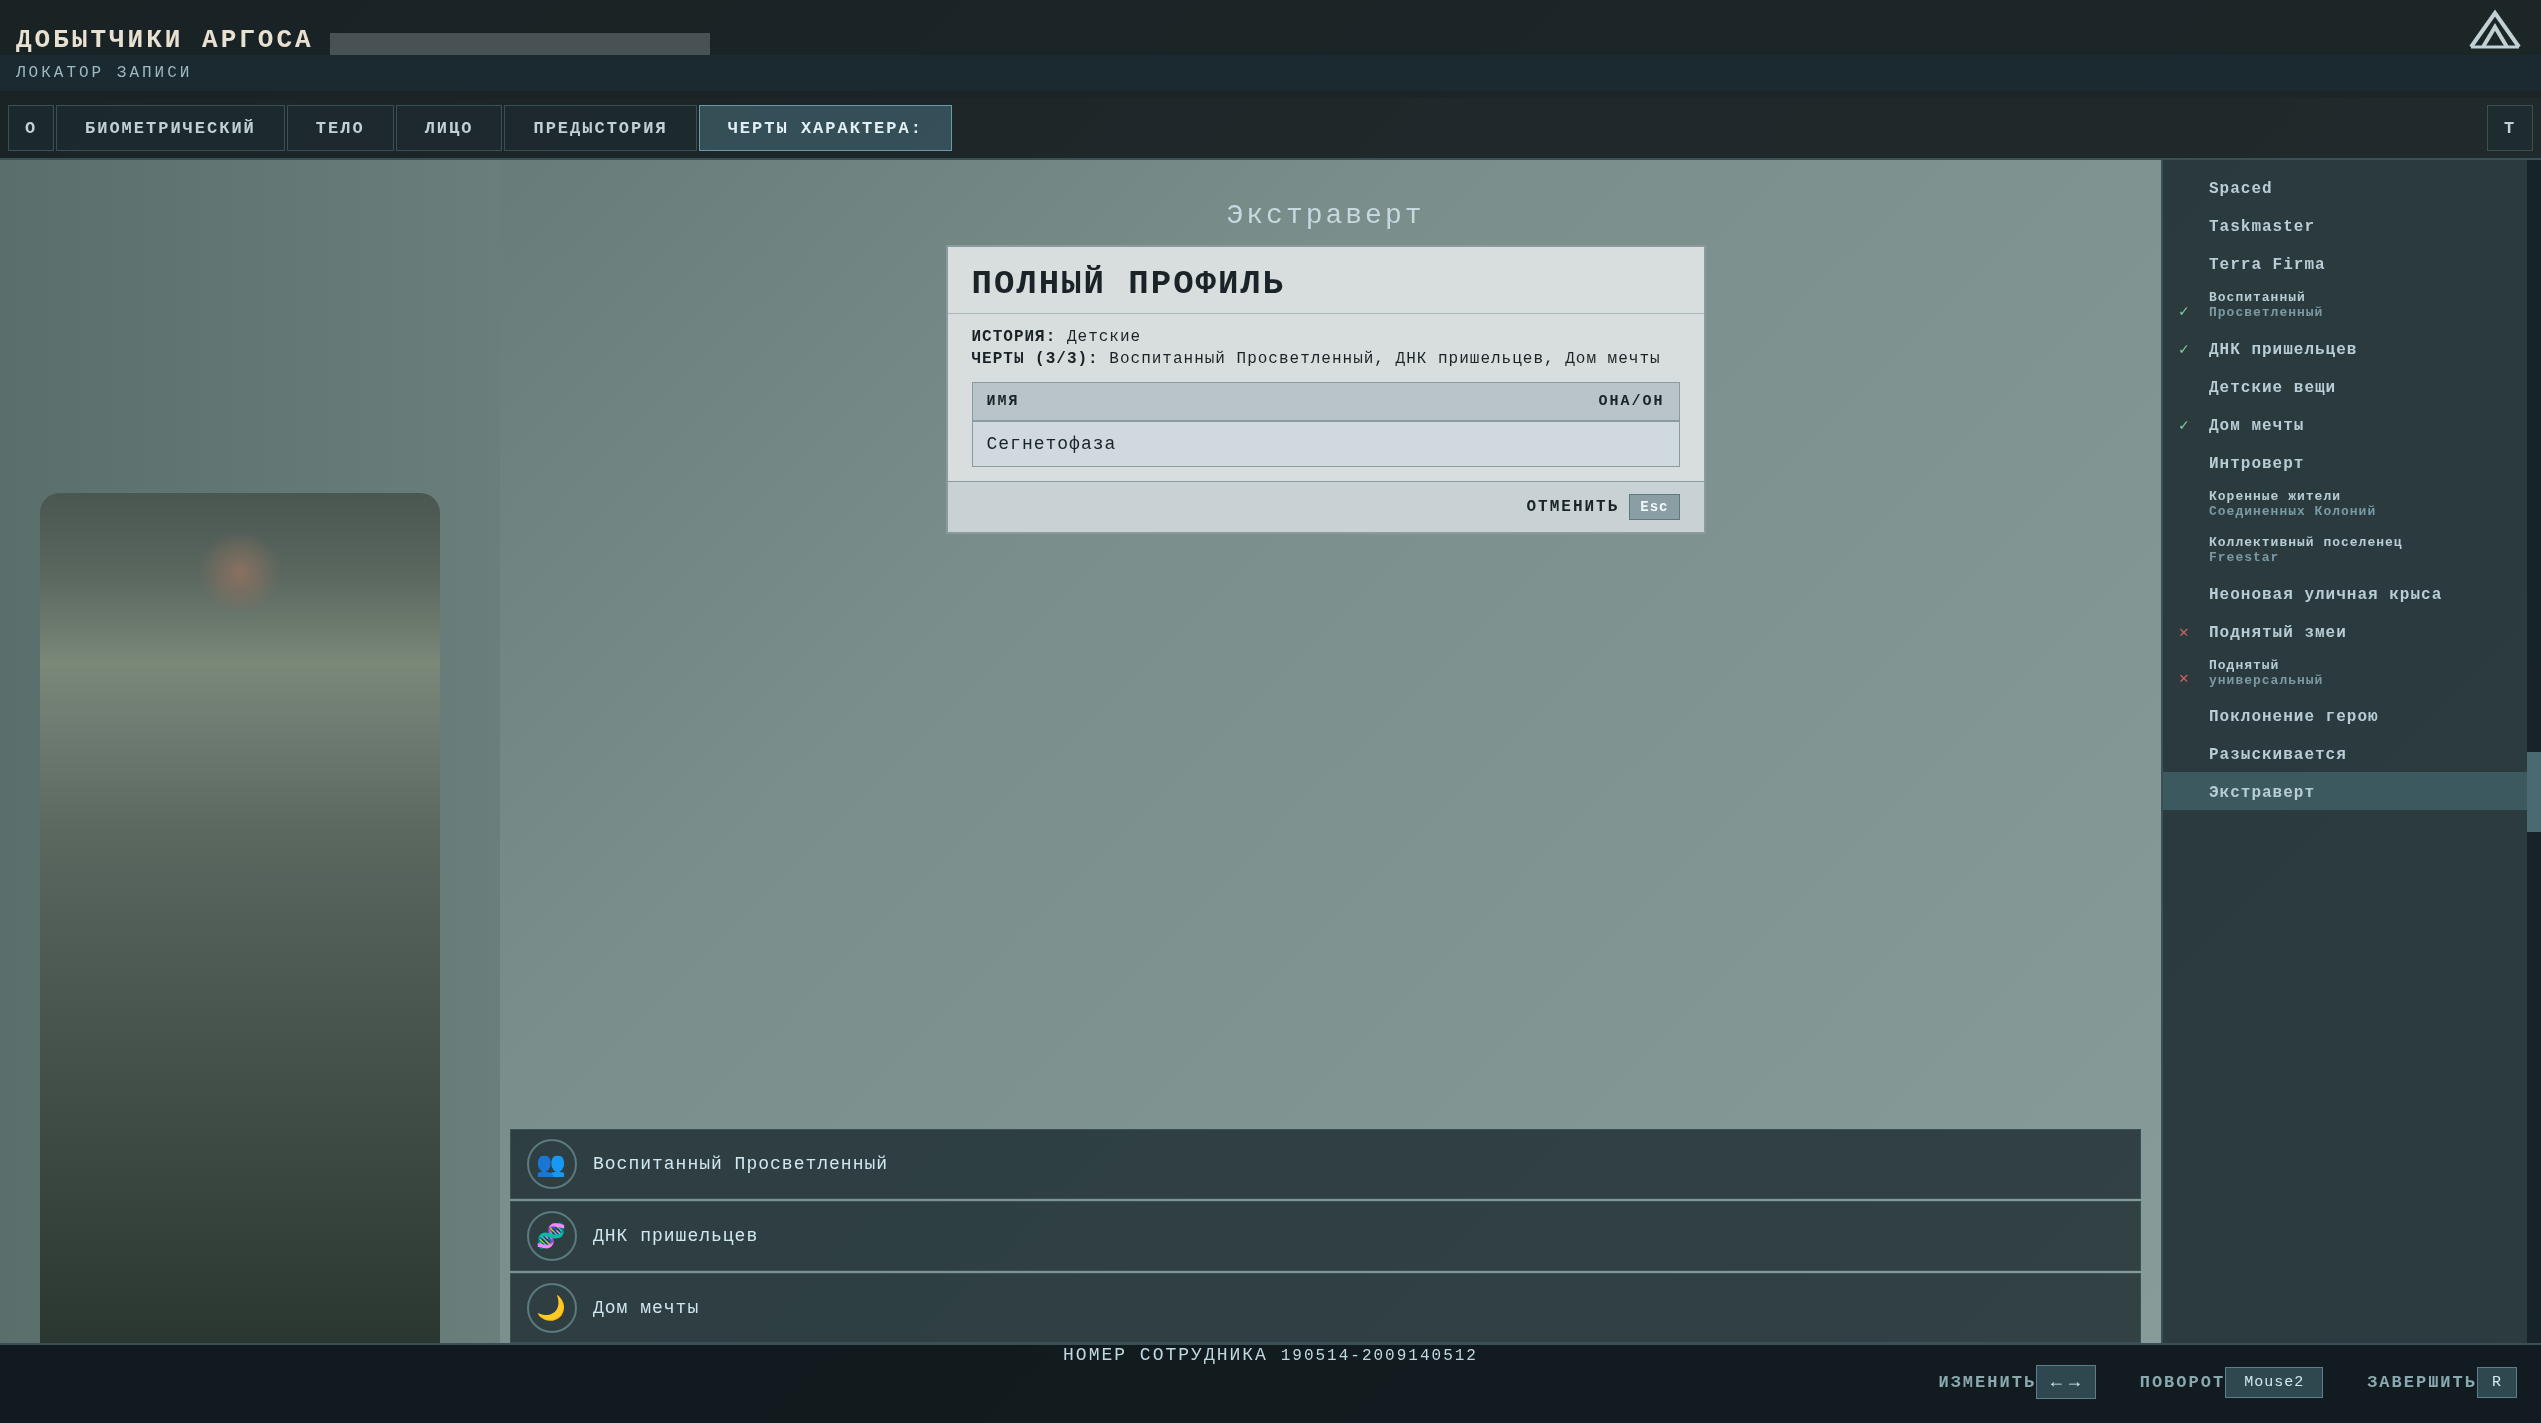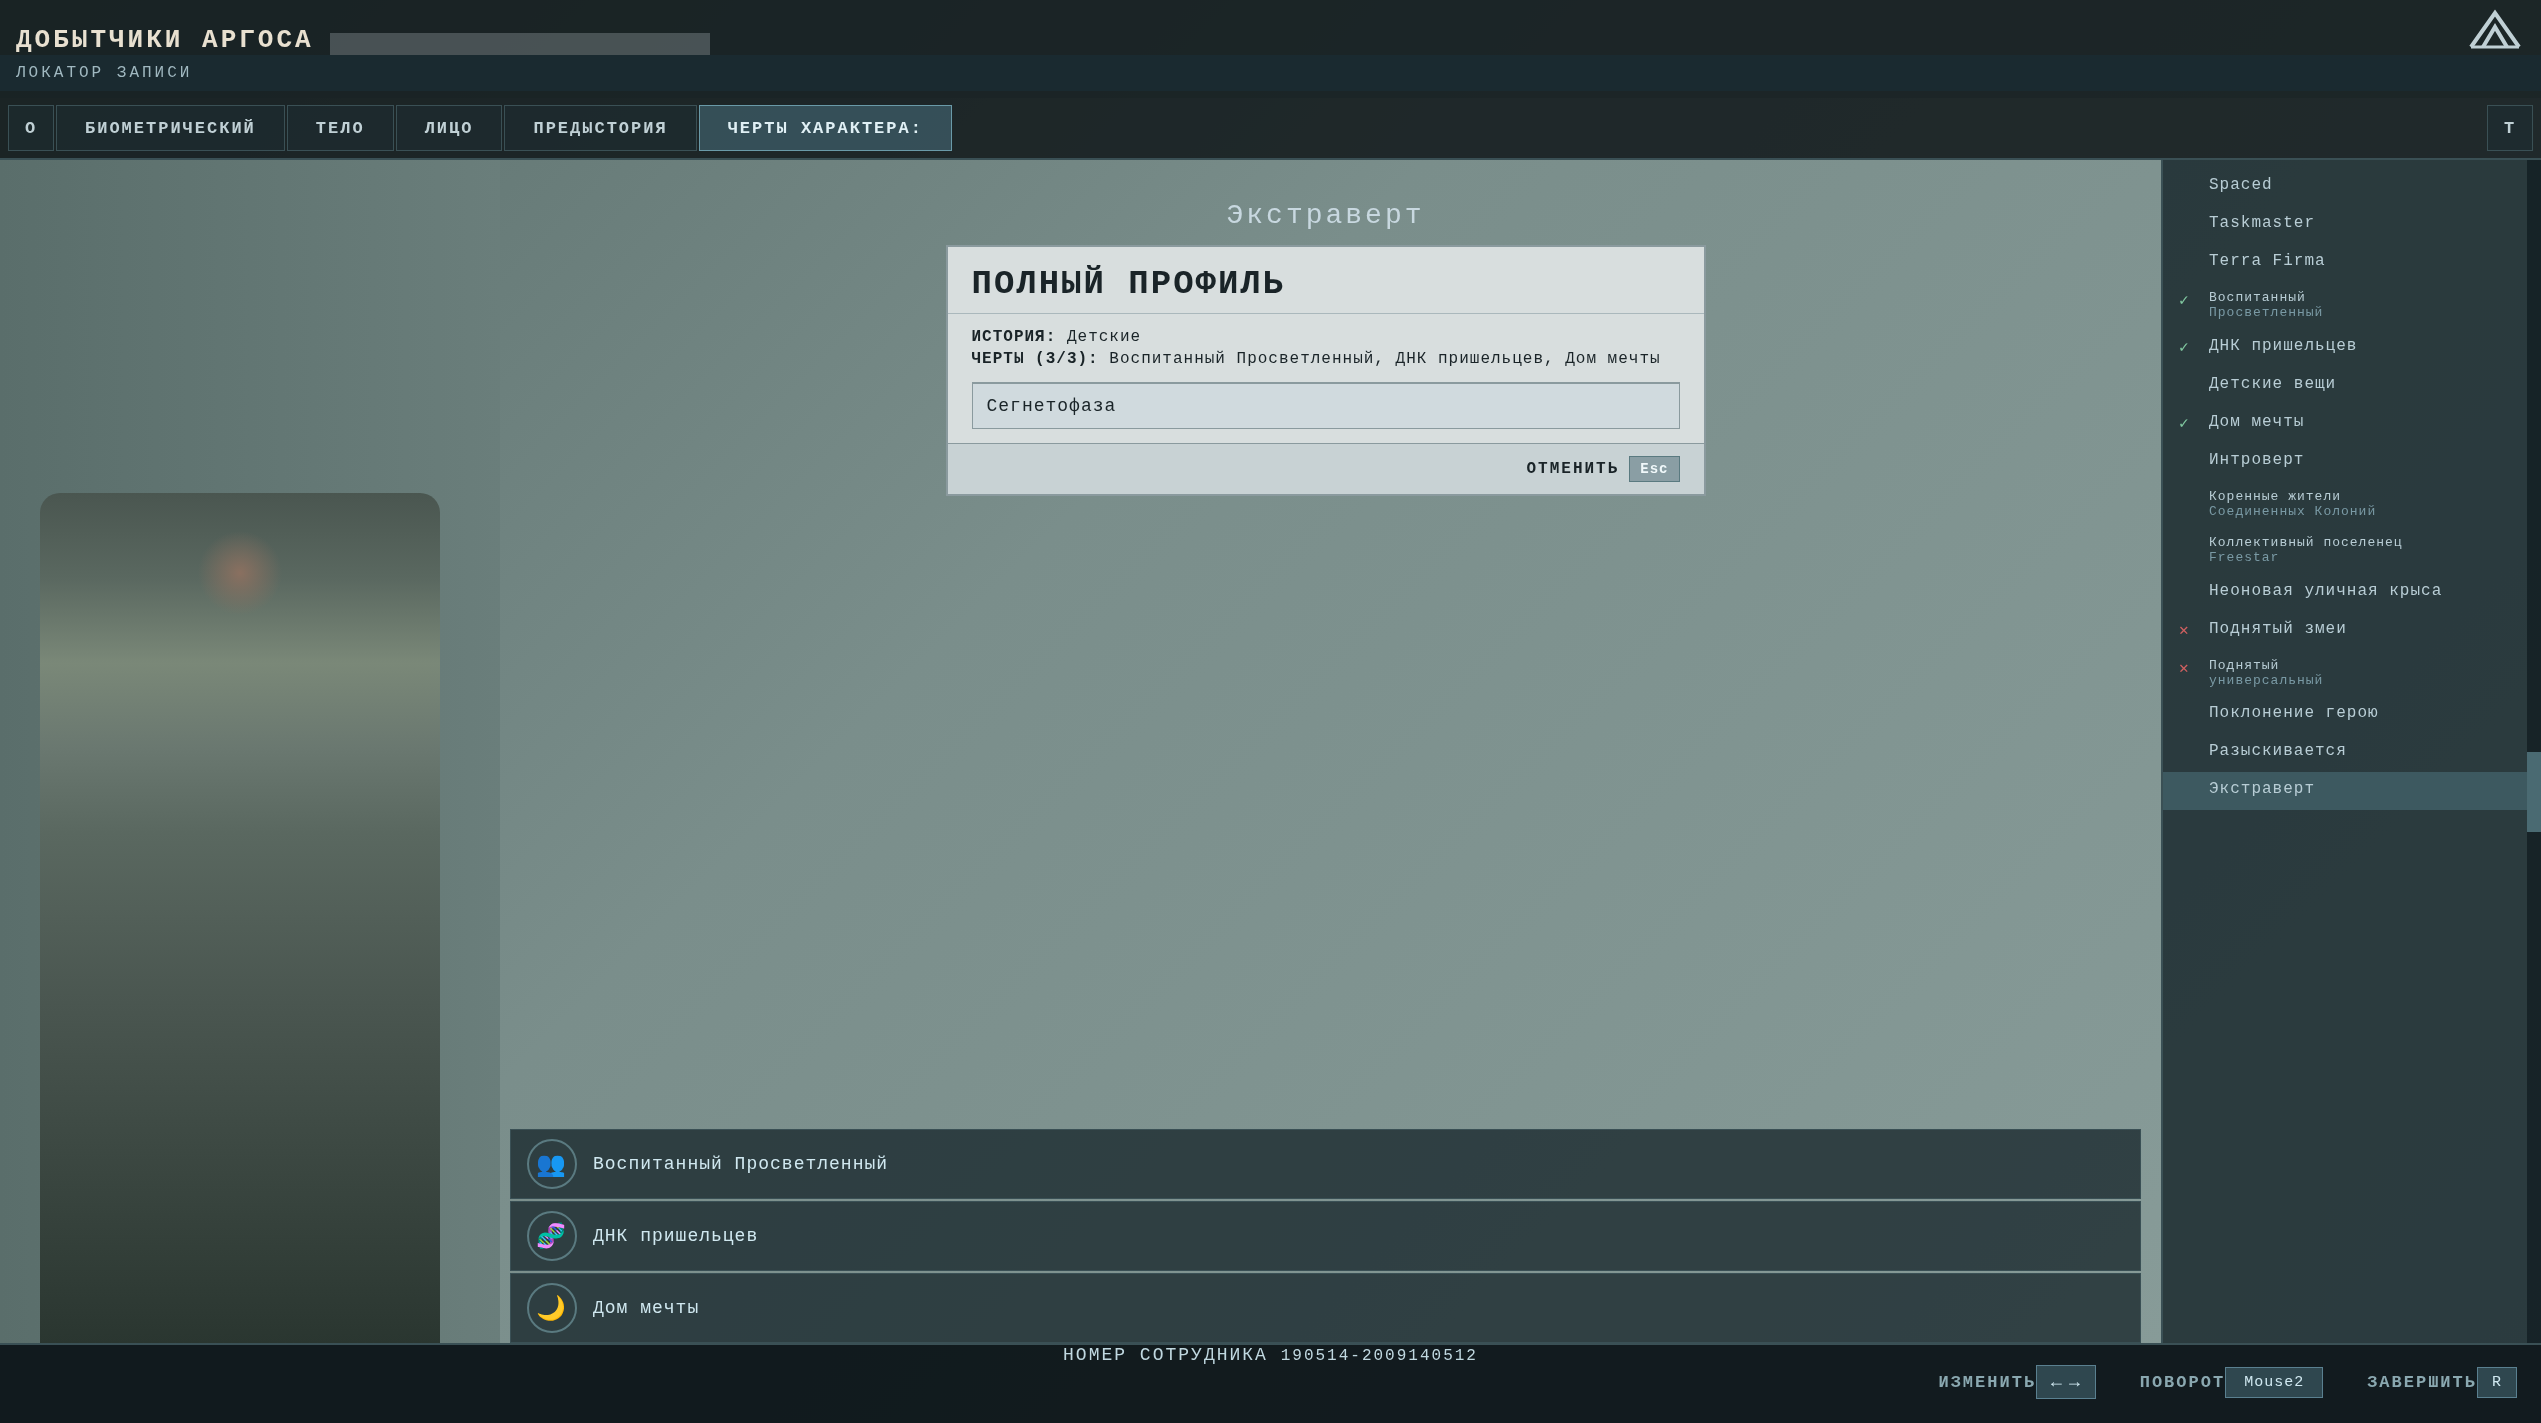--- a/index.html
+++ b/index.html
@@ -324,28 +324,29 @@
       background: rgba(20, 35, 40, 0.80);
       border-left: 2px solid #3a5055;
       overflow-y: auto;
       padding: 8px 0;
       position: relative;
       z-index: 5;
     }
 
     .sidebar-item {
       display: flex;
-      align-items: flex-start;
+      align-items: flex-end;
       padding: 8px 16px;
       color: #b0c8d0;
       font-size: 17px;
       letter-spacing: 1px;
       min-height: 38px;
       cursor: pointer;
       gap: 10px;
+      font-weight: bold;
     }
 
     .sidebar-item.selected {
       background: rgba(50, 75, 85, 0.5);
     }
 
     .sidebar-item.checked .check-mark {
       color: #80c8a0;
     }
 
@@ -571,20 +572,24 @@
           <div class="modal-info-row">
             <strong>ИСТОРИЯ:</strong>
             <span>Детские</span>
           </div>
           <div class="modal-info-row">
             <strong>ЧЕРТЫ (3/3):</strong>
             <span>Воспитанный Просветленный, ДНК пришельцев, Дом мечты</span>
           </div>
 
           <div class="modal-table">
+            <div class="modal-table-header">
+              <div class="col-name">ИМЯ</div>
+              <div class="col-pronoun">ОНА/ОН</div>
+            </div>
             <div class="modal-table-row">
               <div class="col-value">Сегнетофаза</div>
             </div>
           </div>
         </div>
         <div class="modal-footer">
           <span class="cancel-text">ОТМЕНИТЬ</span>
           <div class="key-badge">Esc</div>
         </div>
       </div>

